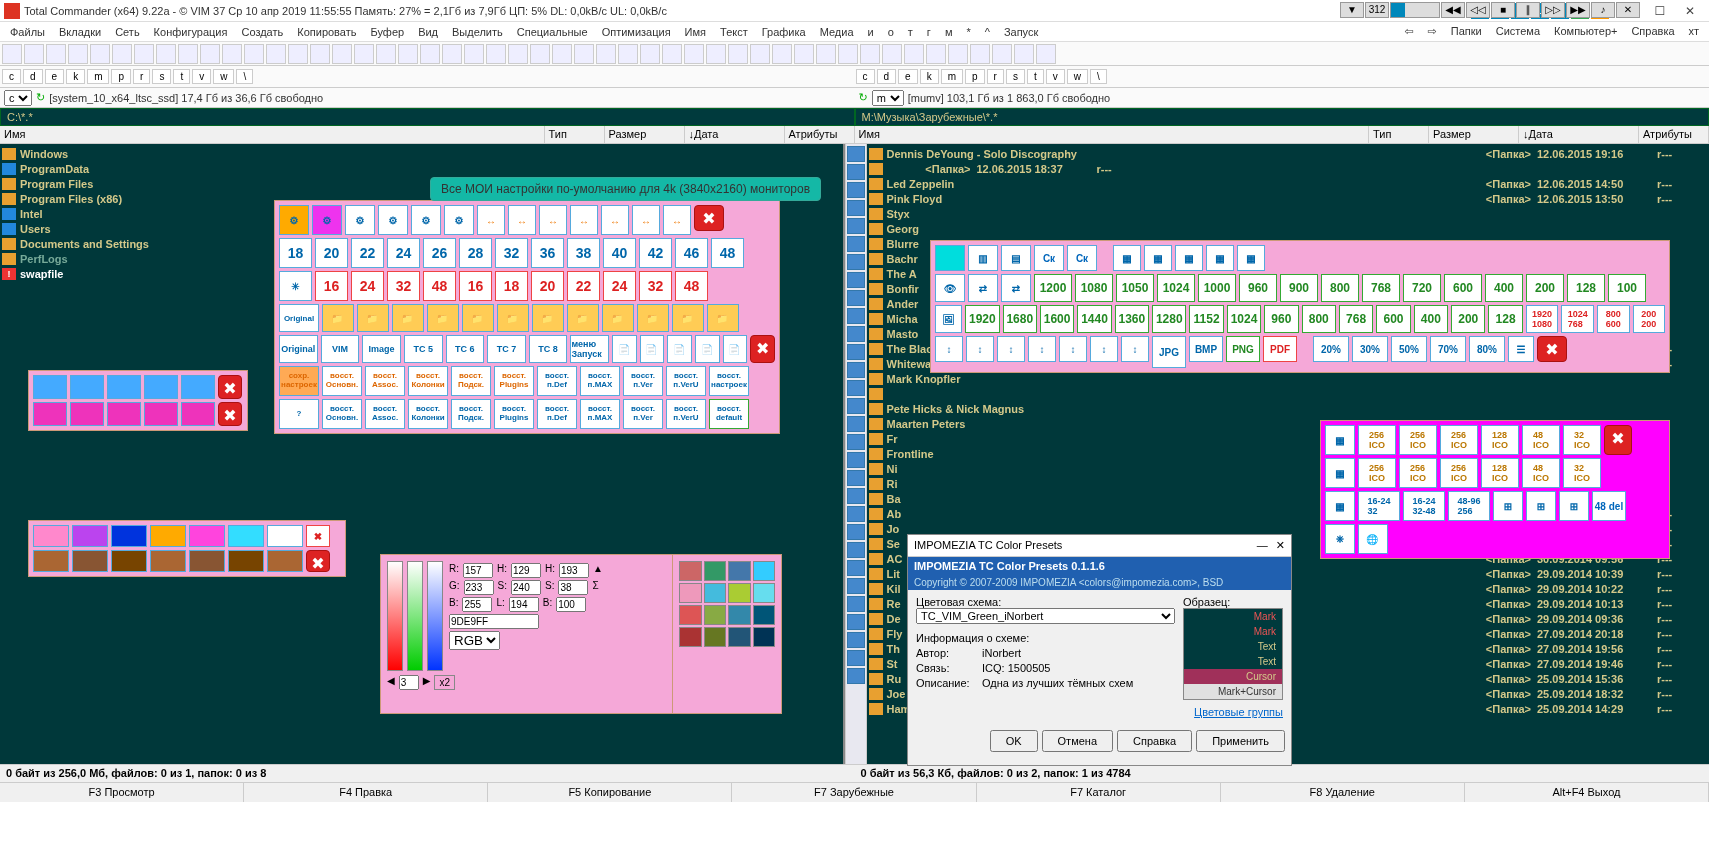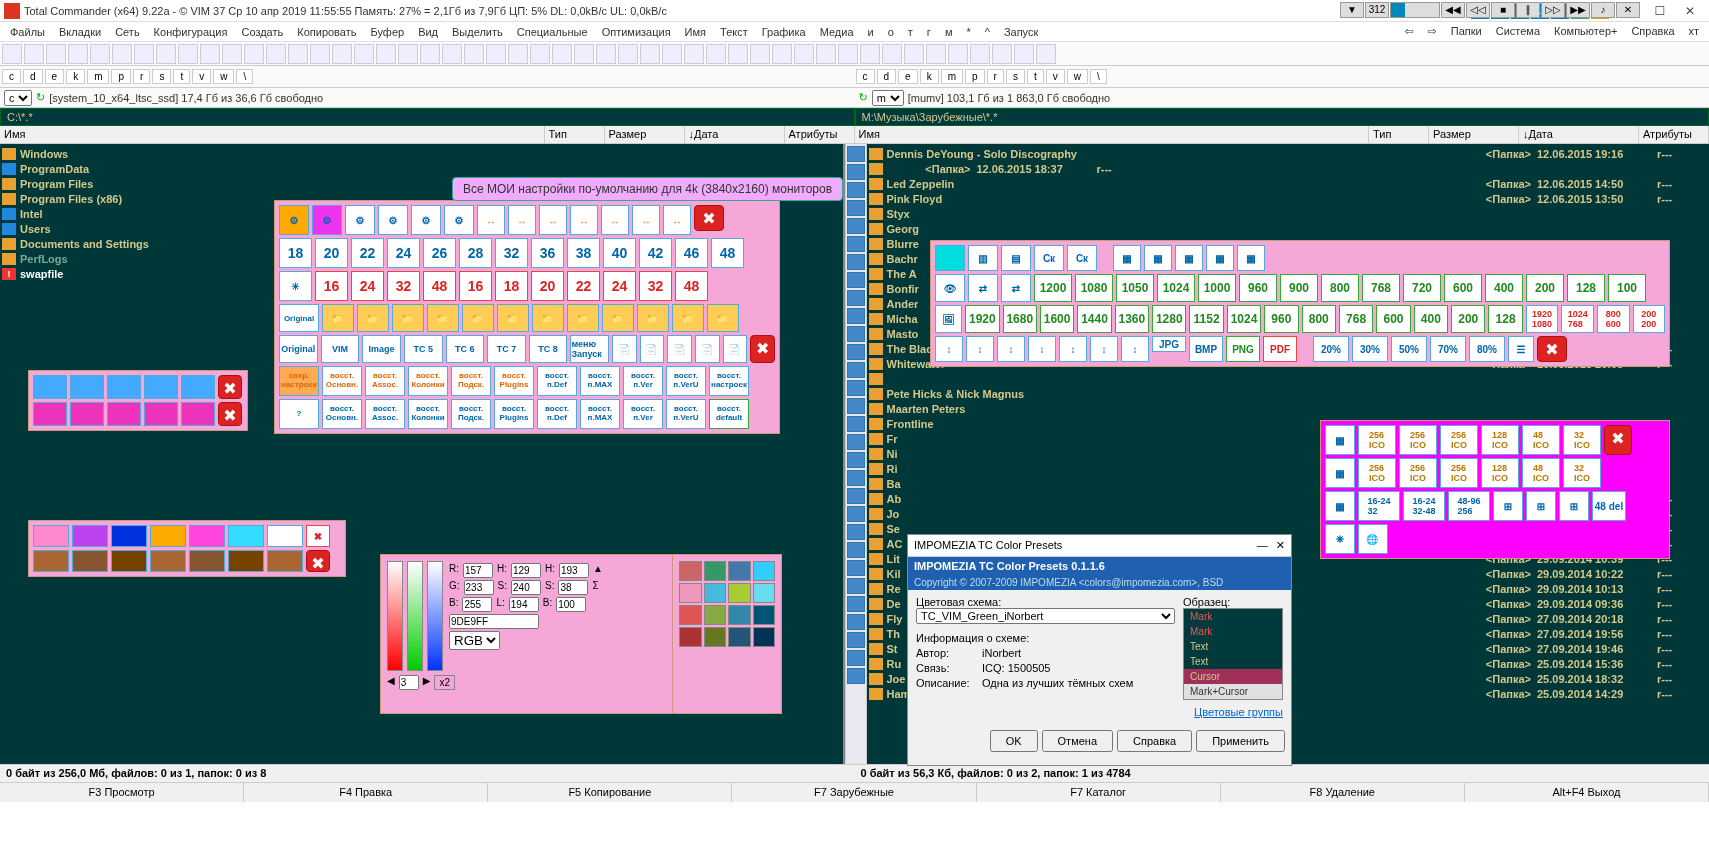--- a/index.html
+++ b/index.html
@@ -44,34 +44,34 @@
 .statusbar .half { flex:1; padding:2px 6px; font-size:11px; font-weight:bold; }
 .fkeys { height:20px; display:flex; background:#f0f0f0; border-top:1px solid #ccc; }
 .fkeys .fk { flex:1; text-align:center; padding:3px; font-size:11px; border-right:1px solid #ccc; }
 
 .palette { position:absolute; background:#f5a8d8; border:1px solid #c97; padding:4px; display:flex; flex-wrap:wrap; gap:3px; }
 .palette .cell { background:#fff; border:1px solid #5ad; display:inline-flex; align-items:center; justify-content:center; font-size:10px; font-weight:bold; color:#06a; }
 .palette .cell.red { border-color:#e44; color:#d22; }
 .palette .cell.grn { border-color:#3a3; color:#282; }
 .palette .cell.org { background:#fa5; color:#fff; }
 .palette .closebtn { background:#d22; border:1px solid #a11; width:30px; height:26px; color:#fff; font-size:16px; text-align:center; line-height:26px; border-radius:4px; }
-.tooltip { position:absolute; left:430px; top:177px; background:#f0abfc; border:1px solid #3a9; border-radius:4px; padding:4px 10px; font-size:12px; color:#333; z-index:100;margin-left:22px; }
+.tooltip { position:absolute; left:430px; top:177px; background:#14b8a6; border:1px solid #3a9; border-radius:4px; padding:4px 10px; font-size:12px; color:#333; z-index:100; }
 .dialog { position:absolute; left:907px; top:534px; width:385px; height:232px; background:#f0f0f0; border:1px solid #888; z-index:50; font-size:11px; }
 .dialog .dtitle { background:#fff; padding:4px 6px; display:flex; border-bottom:1px solid #ccc; }
 .dialog .dtitle span:first-child { flex:1; }
 .dialog .dhead { background:#2060b0; color:#fff; padding:3px 6px; font-size:11px; font-weight:bold; }
 .dialog .dhead2 { background:#2060b0; color:#bde; padding:2px 6px; font-size:10px; }
 .dialog .dbody { padding:6px 8px; display:flex; gap:8px; }
 .dialog .dleft { flex:1; }
 .dialog .dright { width:100px; }
 .dialog .drow { margin:3px 0; display:flex; gap:6px; }
 .dialog .drow .lbl { width:60px; }
 .dialog select { width:100%; font-size:11px; }
 .dialog .sample { border:1px solid #888; }
-.dialog .sample div { padding:2px 6px; text-align:left; font-size:10px; }
+.dialog .sample div { padding:2px 6px; text-align:right; font-size:10px; }
 .dialog .dbuttons { display:flex; gap:4px; padding:6px; justify-content:flex-end; }
 .dialog .dbuttons button { padding:3px 14px; font-size:11px; }
 .colorpick { position:absolute; background:#f5a8d8; border:1px solid #c97; padding:6px; }
 .colorpick .sliders { display:flex; gap:6px; }
 .colorpick .vslider { width:16px; height:110px; background:linear-gradient(#f00,#fff); border:1px solid #888; }
 .colorpick .num { display:flex; gap:4px; margin:2px 0; }
 .colorpick .num span { font-size:10px; }
 .colorpick input { width:30px; font-size:10px; }
 .player { position:absolute; top:2px; left:1340px; display:flex; gap:1px; }
 .player span { width:24px; height:16px; background:#ddd; border:1px solid #999; font-size:10px; text-align:center; line-height:14px; }
@@ -437,48 +437,55 @@
         </div>
         <div class="filerow">
           <span class="fic"></span>
           <span style="flex:1">Whitewater</span>
           <span style="width:90px;text-align:right;padding-right:6px">&lt;Папка&gt;</span>
           <span style="width:120px">16.03.2015 20:05</span>
           <span style="width:50px">r---</span>
         </div>
         <div class="filerow">
           <span class="fic"></span>
+          <span style="flex:1">Mark Knopfler</span>
+          <span style="width:90px;text-align:right;padding-right:6px"></span>
+          <span style="width:120px"></span>
+          <span style="width:50px"></span>
+        </div>
+        <div class="filerow">
+          <span class="fic"></span>
           <span style="width:90px;text-align:right;padding-right:6px"></span>
           <span style="width:120px"></span>
           <span style="width:50px"></span>
         </div>
         <div class="filerow">
           <span class="fic"></span>
           <span style="flex:1">Pete Hicks &amp; Nick Magnus</span>
           <span style="width:90px;text-align:right;padding-right:6px"></span>
           <span style="width:120px"></span>
           <span style="width:50px"></span>
         </div>
         <div class="filerow">
           <span class="fic"></span>
           <span style="flex:1">Maarten Peters</span>
           <span style="width:90px;text-align:right;padding-right:6px"></span>
           <span style="width:120px"></span>
           <span style="width:50px"></span>
         </div>
         <div class="filerow">
           <span class="fic"></span>
+          <span style="flex:1">Fr</span>
+          <span style="width:90px;text-align:right;padding-right:6px"></span>
+          <span style="width:120px"></span>
+          <span style="width:50px"></span>
+        </div>
+        <div class="filerow">
+          <span class="fic"></span>
           <span style="flex:1">Frontline</span>
-          <span style="width:90px;text-align:right;padding-right:6px"></span>
-          <span style="width:120px"></span>
-          <span style="width:50px"></span>
-        </div>
-        <div class="filerow">
-          <span class="fic"></span>
-          <span style="flex:1">Fr</span>
           <span style="width:90px;text-align:right;padding-right:6px"></span>
           <span style="width:120px"></span>
           <span style="width:50px"></span>
         </div>
         <div class="filerow">
           <span class="fic"></span>
           <span style="flex:1">Ni</span>
           <span style="width:90px;text-align:right;padding-right:6px"></span>
           <span style="width:120px"></span>
           <span style="width:50px"></span>
@@ -879,21 +886,21 @@
       <span class="cell" style="width:36px;height:28px;font-size:9px;flex-direction:column;color:#d22">200<br>200</span>
     </div>
   <div style="width:100%; display:flex; gap:3px;">
     <span class="cell" style="width:28px;height:26px">↕</span>
       <span class="cell" style="width:28px;height:26px">↕</span>
       <span class="cell" style="width:28px;height:26px">↕</span>
       <span class="cell" style="width:28px;height:26px">↕</span>
       <span class="cell" style="width:28px;height:26px">↕</span>
       <span class="cell" style="width:28px;height:26px">↕</span>
       <span class="cell" style="width:28px;height:26px">↕</span>
-    <span class="cell" style="width:34px;height:16px">JPG</span>
+    <span class="cell" style="width:34px;height:32px">JPG</span>
     <span class="cell" style="width:34px;height:26px">BMP</span>
     <span class="cell grn" style="width:34px;height:26px">PNG</span>
     <span class="cell red" style="width:34px;height:26px">PDF</span>
     <span style="width:10px"></span>
     <span class="cell" style="width:36px;height:26px">20%</span>
     <span class="cell" style="width:36px;height:26px">30%</span>
     <span class="cell" style="width:36px;height:26px">50%</span>
     <span class="cell" style="width:36px;height:26px">70%</span>
     <span class="cell" style="width:36px;height:26px">80%</span>
     <span class="cell" style="width:26px;height:26px">☰</span>

